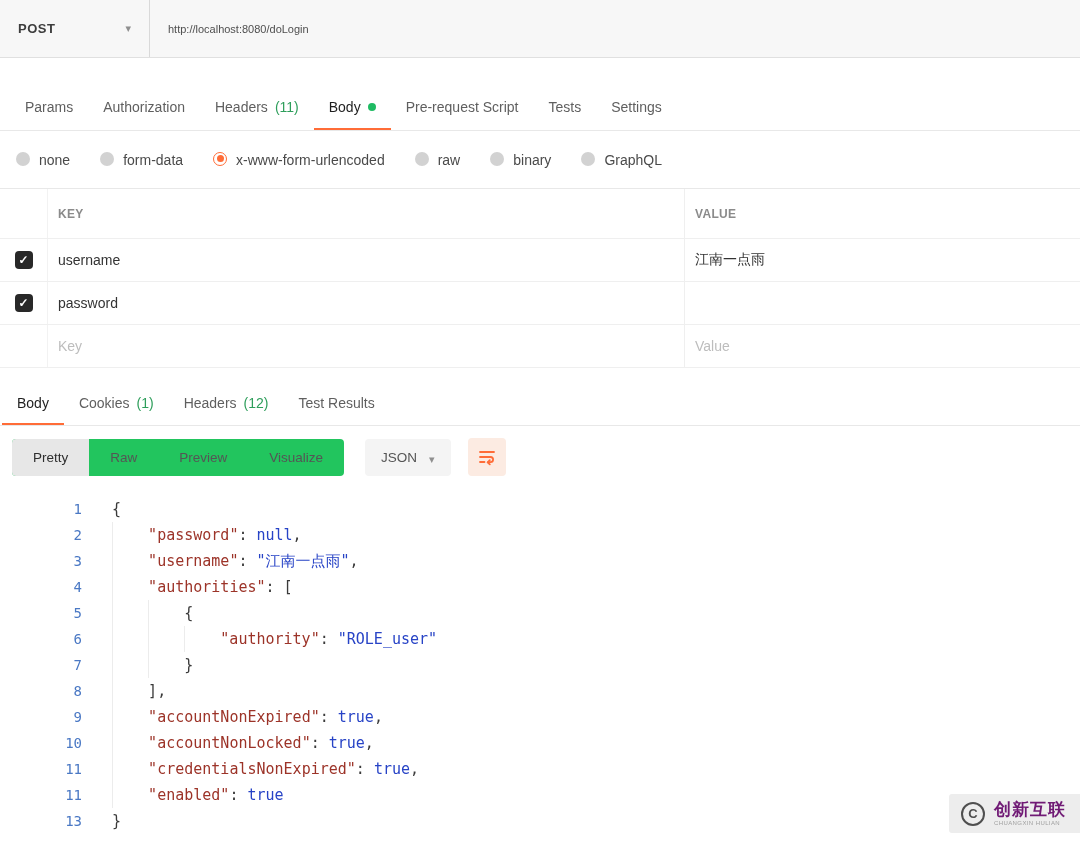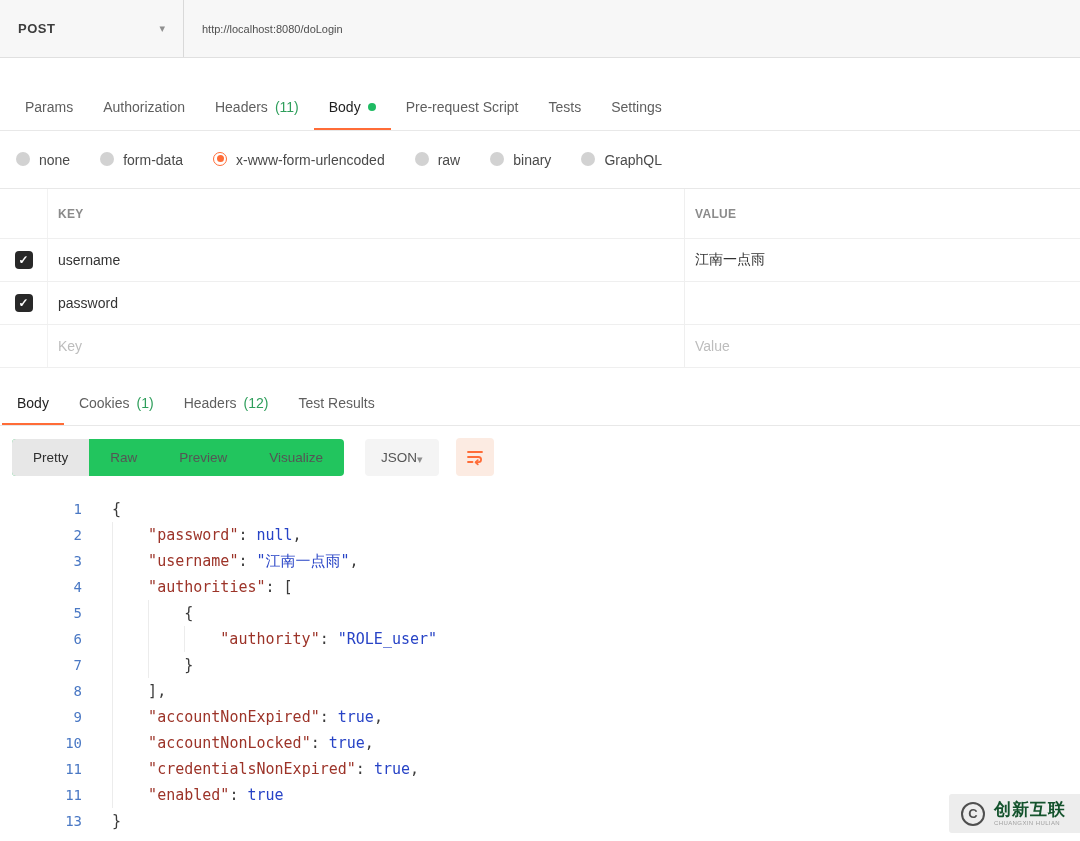--- a/index.html
+++ b/index.html
@@ -1,21 +1,21 @@
 <!DOCTYPE html>
 <html style="--accent-orange: #ff6c37; --count-green: #2e9e5b; --body-dot-green: #1fbb63; --json-key: #9c3328; --json-value: #2743c6; --line-number: #4a78c4;"><head>
 <meta charset="utf-8">
 <style>
   *{box-sizing:border-box;margin:0;padding:0}
   html,body{width:1080px;height:841px}
   body{font-family:"Liberation Sans",sans-serif;background:#fff;color:#333;overflow:hidden;position:relative}
 
   
   .url-bar{display:flex;align-items:center;height:58px;background:#f7f7f7;border-bottom:1px solid #e0e0e0}
-  .method-select{width:184px;height:100%;display:flex;align-items:center;justify-content:space-between;padding:4px 18px;border-right:1px solid #d9d9d9;cursor:pointer}
+  .method-select{width:150px;height:100%;display:flex;align-items:center;justify-content:space-between;padding:4px 18px;border-right:1px solid #d9d9d9;cursor:pointer}
   .method-label{font-size:13px;font-weight:700;color:#3d3d3d;letter-spacing:.5px}
   .chev{color:#8f8f8f;font-size:11px;line-height:1}
   .url-input{flex:1;padding-left:18px;font-size:11px;color:#4f4f4f;cursor:text}
 
   
   .req-tabs{display:flex;align-items:stretch;height:47px;margin-top:26px;border-bottom:1px solid #e8e8e8;padding:0 10px}
   .tab{display:flex;align-items:center;gap:7px;padding:0 15px;font-size:14px;color:#5f5f5f;cursor:pointer}
   .tab.active{color:#1f1f1f;box-shadow:inset 0 -2px 0 var(--accent-orange,#ff6c37)}
   .count{color:var(--count-green,#2e9e5b)}
   .dot{width:8px;height:8px;border-radius:50%;background:var(--body-dot-green,#1fbb63)}
@@ -38,36 +38,36 @@
   .placeholder .ph{color:#bdbdbd}
 
   
   .resp-tabs{display:flex;align-items:stretch;height:46px;margin-top:12px;border-bottom:1px solid #e8e8e8;padding:0 2px}
 
   
   .resp-toolbar{display:flex;align-items:center;padding:12px;gap:17px}
   .view-group{display:flex;background:#22c55e;border-radius:4px;overflow:hidden}
   .view-btn{border:none;background:transparent;padding:11px 21px;font-size:13.5px;color:#555;font-family:inherit;cursor:pointer}
   .view-btn.active{background:#e7e7e7;color:#2e2e2e}
-  .json-select{display:flex;align-items:flex-end;background:#f4f4f4;border-radius:4px;padding:11px 16px;font-size:13.5px;color:#555;cursor:pointer;margin-left:4px}
+  .json-select{display:flex;align-items:flex-end;gap:12px;background:#f4f4f4;border-radius:4px;padding:11px 16px;font-size:13.5px;color:#555;cursor:pointer;margin-left:4px}
   .wrap-btn{width:38px;height:38px;border:none;border-radius:4px;background:#fcebe2;display:flex;align-items:center;justify-content:center;cursor:pointer}
 
   
   .code-area{padding-top:8px;font-family:"DejaVu Sans Mono",monospace;font-size:15px}
   .code-line{display:flex;line-height:26px;white-space:pre}
   .gutter{width:112px;padding-right:30px;text-align:right;color:var(--line-number,#4a78c4);font-size:14px;flex:none;user-select:none}
   .ind{display:inline-block;width:4ch;height:26px;vertical-align:bottom;box-shadow:inset 1px 0 0 #ececec}
   .seg-k{color:var(--json-key,#9c3328)}
   .seg-v{color:var(--json-value,#2743c6)}
   .seg-p{color:#3a3a3a}
 
   
   .watermark{position:absolute;right:0;bottom:8px;background:#ededed;border-radius:3px 0 0 3px;display:flex;align-items:center;gap:9px;padding:7px 14px 7px 12px}
   .wm-icon{width:24px;height:24px;border:2px solid #4f4f4f;border-radius:50%;display:flex;align-items:center;justify-content:center;font-weight:700;font-size:13px;color:#4f4f4f;flex:none}
-  .wm-title{font-size:17px;font-weight:700;color:#14532d;letter-spacing:1px;line-height:1.1}
+  .wm-title{font-size:17px;font-weight:700;color:#701a75;letter-spacing:1px;line-height:1.1}
   .wm-sub{font-size:6px;color:#9f9f9f;letter-spacing:.4px}
 </style>
 </head>
 <body>
 
 <div class="app">
 
   <div class="url-bar">
     <div class="method-select">
       <span class="method-label">POST</span>

